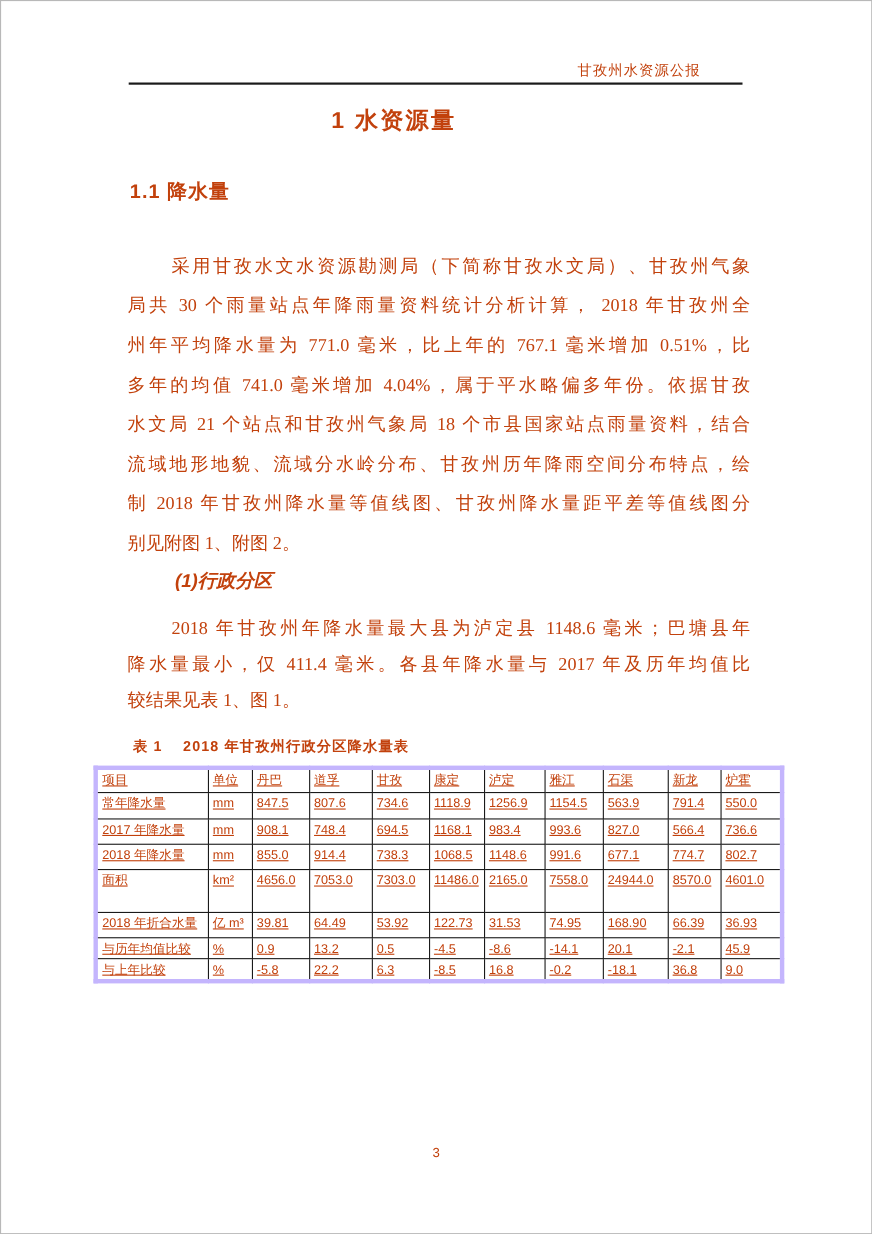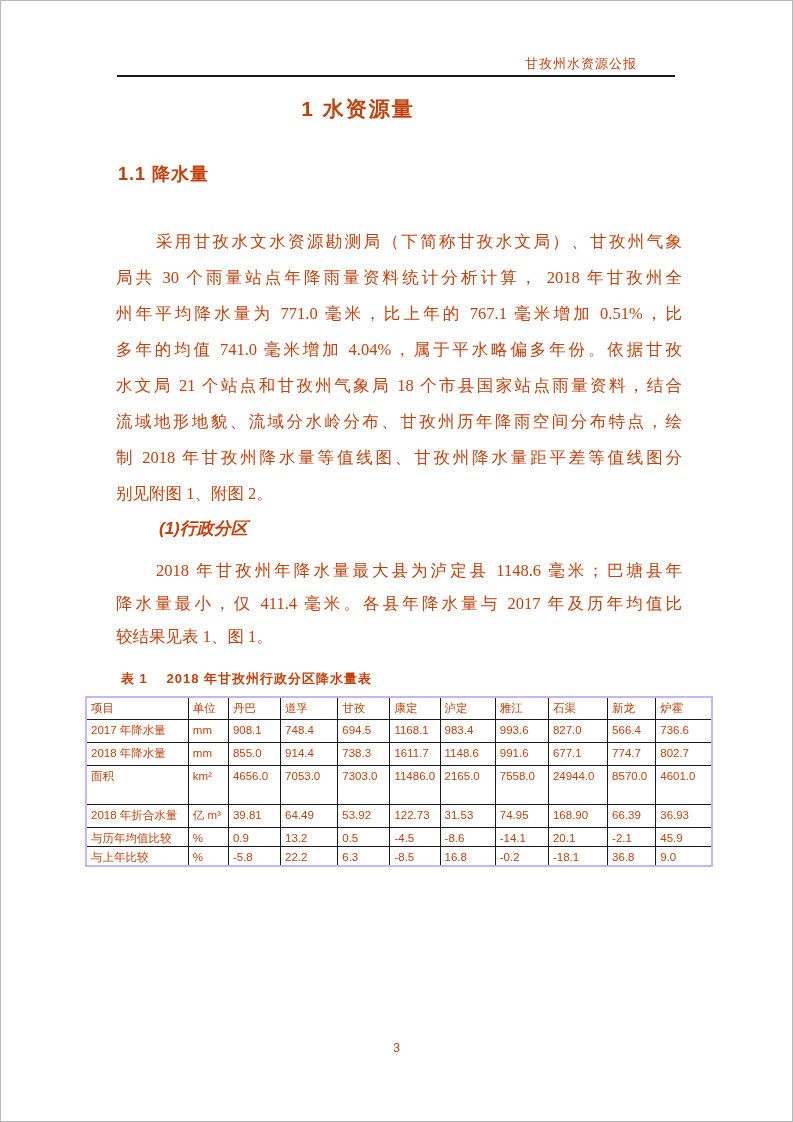--- a/index.html
+++ b/index.html
@@ -67,21 +67,21 @@
     font-size:11.5px;line-height:14px;
   }
   table.precip th, table.precip td{
     border:1px solid #1a1a1a;
     padding:3px 4px 1px 4px;
     text-align:left;vertical-align:top;
     font-weight:normal;
     word-break:break-all;
     overflow:hidden;
   }
-  table.precip{border:2px solid #c4b5fd;}
+  table.precip{border:4px solid #c4b5fd;text-decoration:underline;}
   
   .page-number{
     position:absolute;top:1040px;left:0;width:100%;
     text-align:center;
     font-family:"Liberation Sans", sans-serif;
     font-size:12px;
   }
 </style>
 </head>
 <body>
@@ -137,40 +137,53 @@
         <th>丹巴</th>
         <th>道孚</th>
         <th>甘孜</th>
         <th>康定</th>
         <th>泸定</th>
         <th>雅江</th>
         <th>石渠</th>
         <th>新龙</th>
         <th>炉霍</th>
       </tr>
+      <tr style="height:24px">
+        <td>常年降水量</td>
+        <td>mm</td>
+        <td>847.5</td>
+        <td>807.6</td>
+        <td>734.6</td>
+        <td>1118.9</td>
+        <td>1256.9</td>
+        <td>1154.5</td>
+        <td>563.9</td>
+        <td>791.4</td>
+        <td>550.0</td>
+      </tr>
       <tr style="height:23px">
         <td>2017 年降水量</td>
         <td>mm</td>
         <td>908.1</td>
         <td>748.4</td>
         <td>694.5</td>
         <td>1168.1</td>
         <td>983.4</td>
         <td>993.6</td>
         <td>827.0</td>
         <td>566.4</td>
         <td>736.6</td>
       </tr>
       <tr style="height:23px">
         <td>2018 年降水量</td>
         <td>mm</td>
         <td>855.0</td>
         <td>914.4</td>
         <td>738.3</td>
-        <td>1611.7</td>
+        <td>1068.5</td>
         <td>1148.6</td>
         <td>991.6</td>
         <td>677.1</td>
         <td>774.7</td>
         <td>802.7</td>
       </tr>
       <tr style="height:39px">
         <td>面积</td>
         <td>km²</td>
         <td>4656.0</td>

